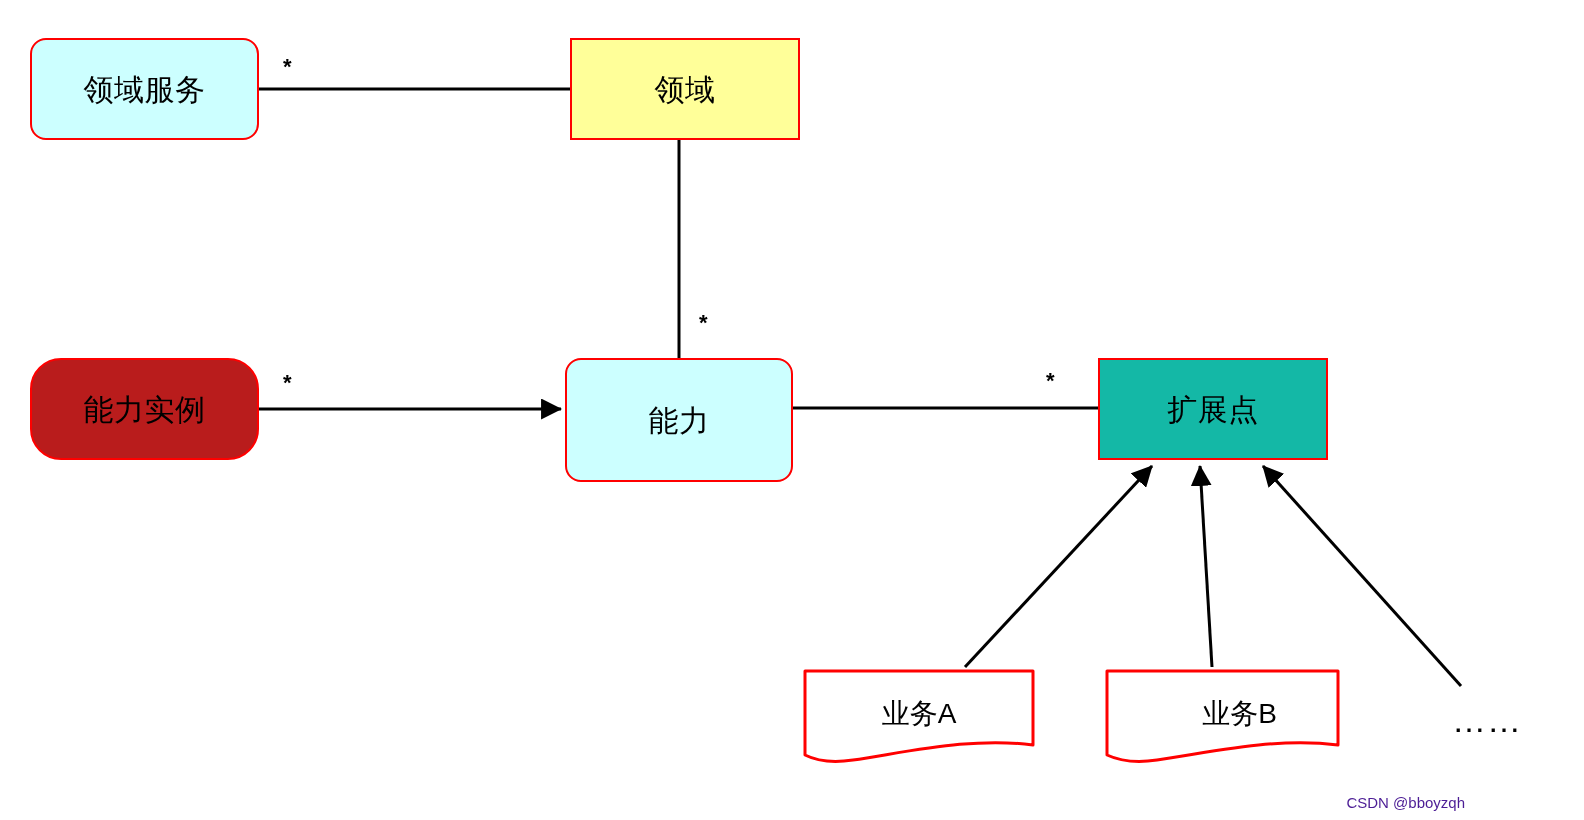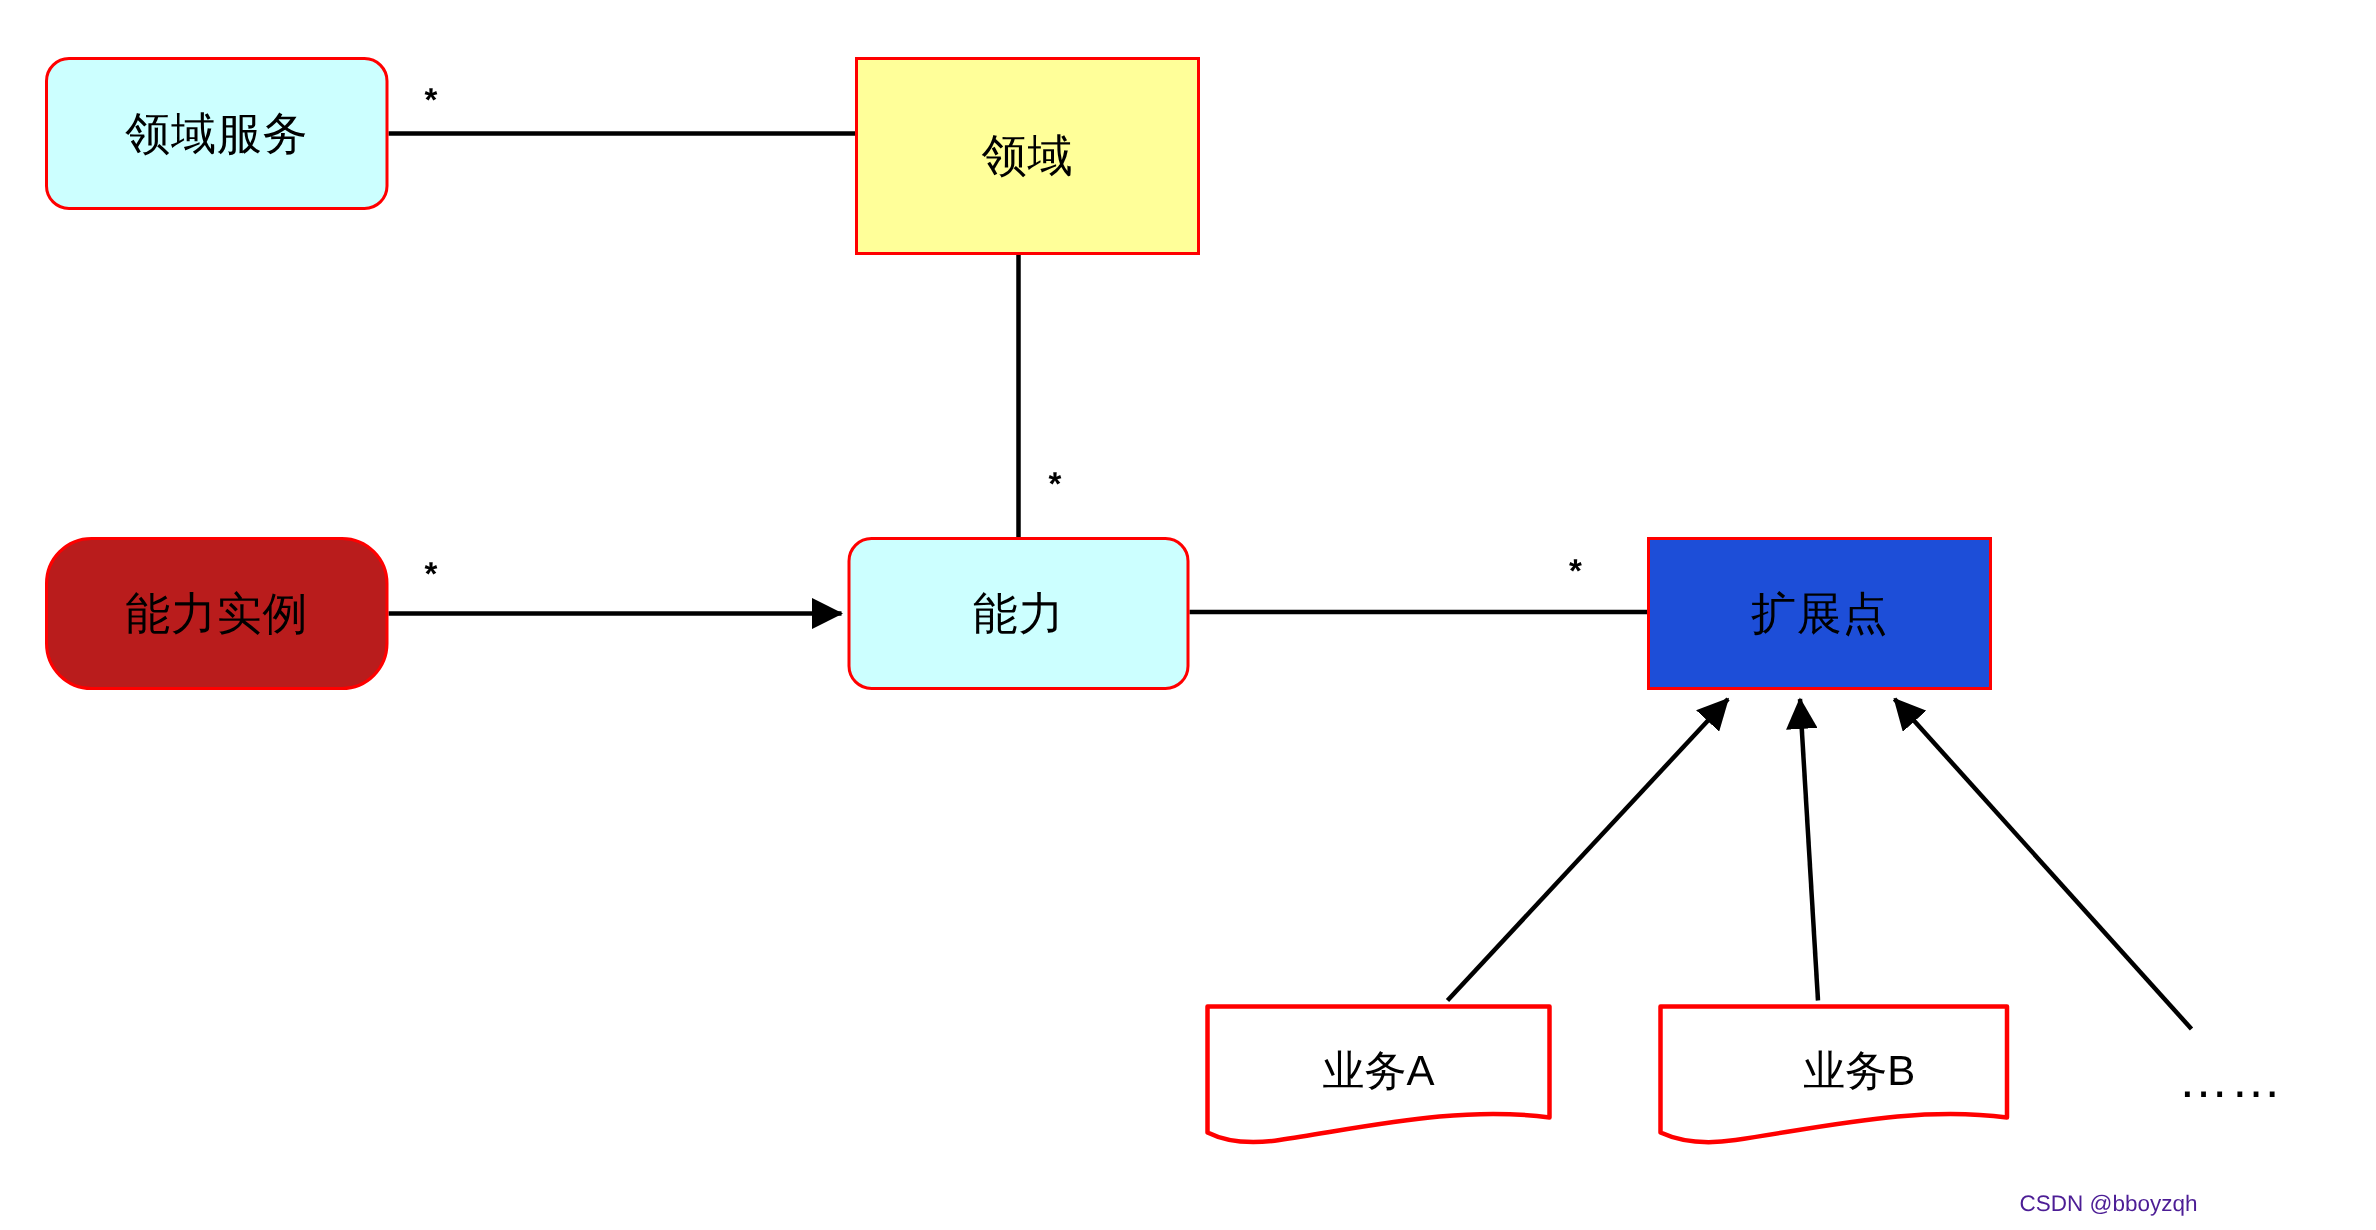--- a/index.html
+++ b/index.html
@@ -33,21 +33,21 @@
     display: flex;
     align-items: center;
     justify-content: center;
     font-size: 30px;
     color: #000000;
     line-height: 1.1;
     letter-spacing: 0.5px;
   }
   .node.fill-cyan   { background: #ccffff; border-radius: 16px; }
   .node.fill-yellow { background: #ffff99; }
-  .node.fill-pink   { background: #1d4ed8; }
+  .node.fill-pink   { background: #14b8a6; }
   .node.fill-white  { background: #b91c1c; border-radius: 31px; }
 
   
   .doc-node {
     position: absolute;
     display: flex;
     align-items: flex-start;
     justify-content: center;
     font-size: 28px;
     color: #000000;
@@ -108,29 +108,29 @@
 
     <line x1="1212" y1="667" x2="1200" y2="466" stroke="#000000" stroke-width="3" marker-end="url(#arrow-solid)"></line>
 
     <line x1="1461" y1="686" x2="1263" y2="466" stroke="#000000" stroke-width="3" marker-end="url(#arrow-solid)"></line>
   </svg>
 
   <div class="node fill-cyan" style="left:30px; top:38px; width:229px; height:102px;">
     <span>领域服务</span>
   </div>
 
-  <div class="node fill-yellow" style="left:570px; top:38px; width:230px; height:132px;">
+  <div class="node fill-yellow" style="left:570px; top:38px; width:230px; height:102px;">
     <span>领域</span>
   </div>
 
   <div class="node fill-white" style="left:30px; top:358px; width:229px; height:102px;">
     <span>能力实例</span>
   </div>
 
-  <div class="node fill-cyan" style="left:565px; top:358px; width:228px; height:102px;">
+  <div class="node fill-cyan" style="left:565px; top:358px; width:228px; height:124px;">
     <span>能力</span>
   </div>
 
   <div class="node fill-pink" style="left:1098px; top:358px; width:230px; height:102px;">
     <span>扩展点</span>
   </div>
 
   <div class="doc-node" style="left:803px; top:659px; width:232px; height:106px;">
     <svg width="232" height="106" viewBox="0 0 232 106" xmlns="http://www.w3.org/2000/svg">
       <path d="M 2 12 L 230 12 L 230 86 C 170 78, 110 92, 50 101 C 30 104, 14 102, 2 96 Z" fill="#ffffff" stroke="#ff0000" stroke-width="3" stroke-linejoin="round"></path>

